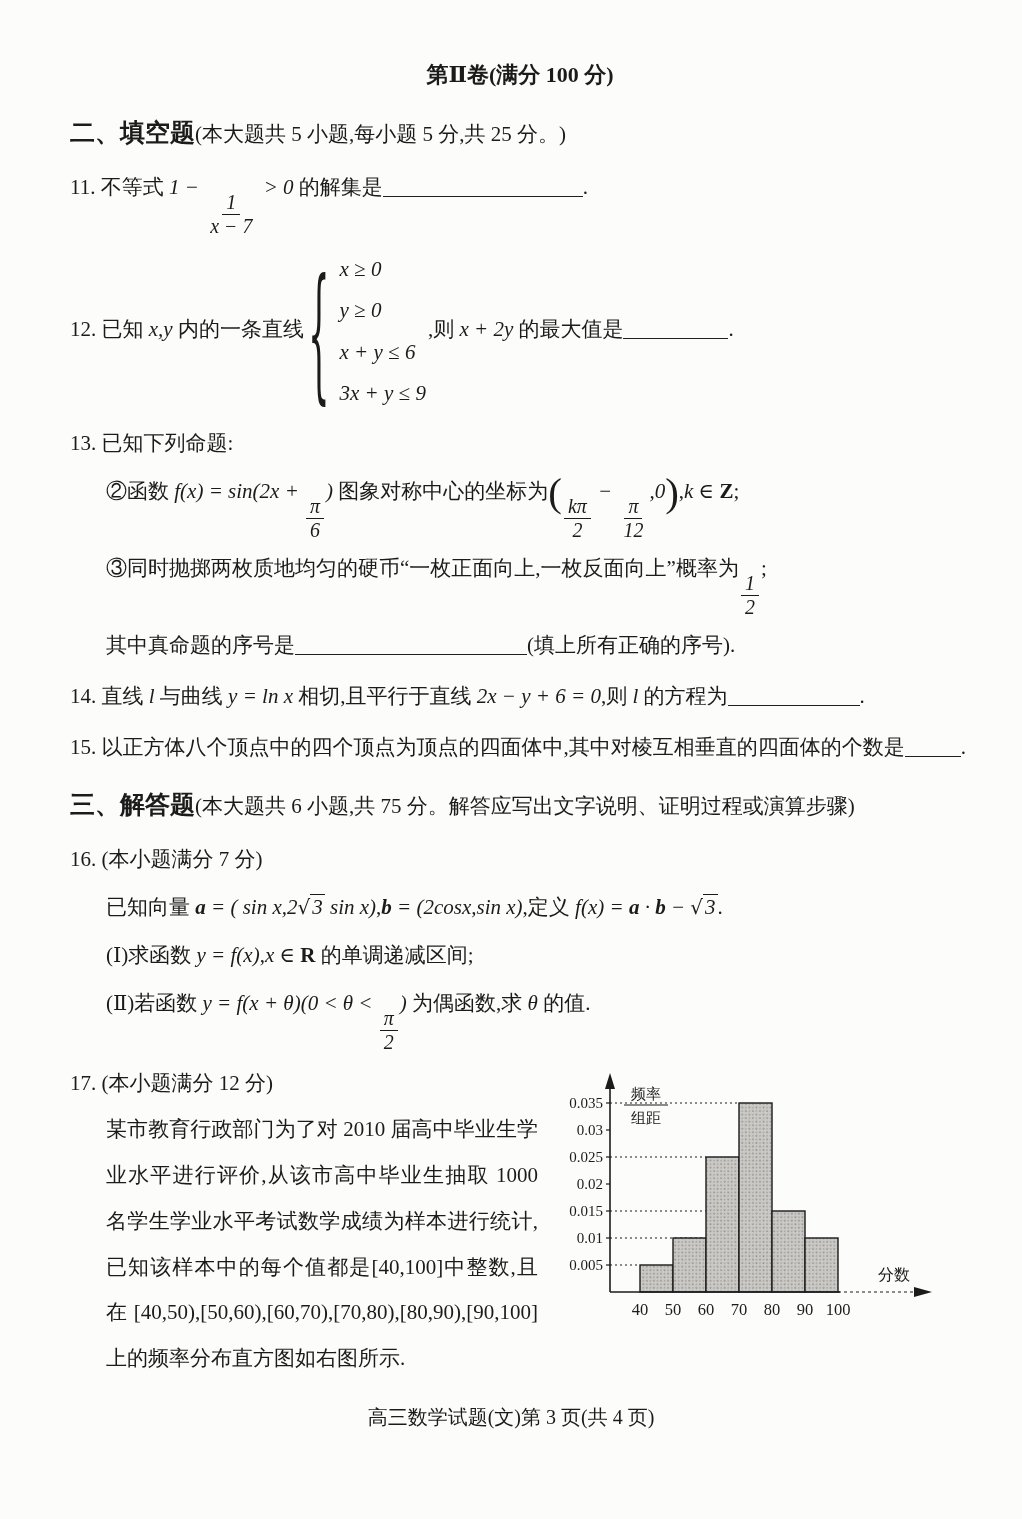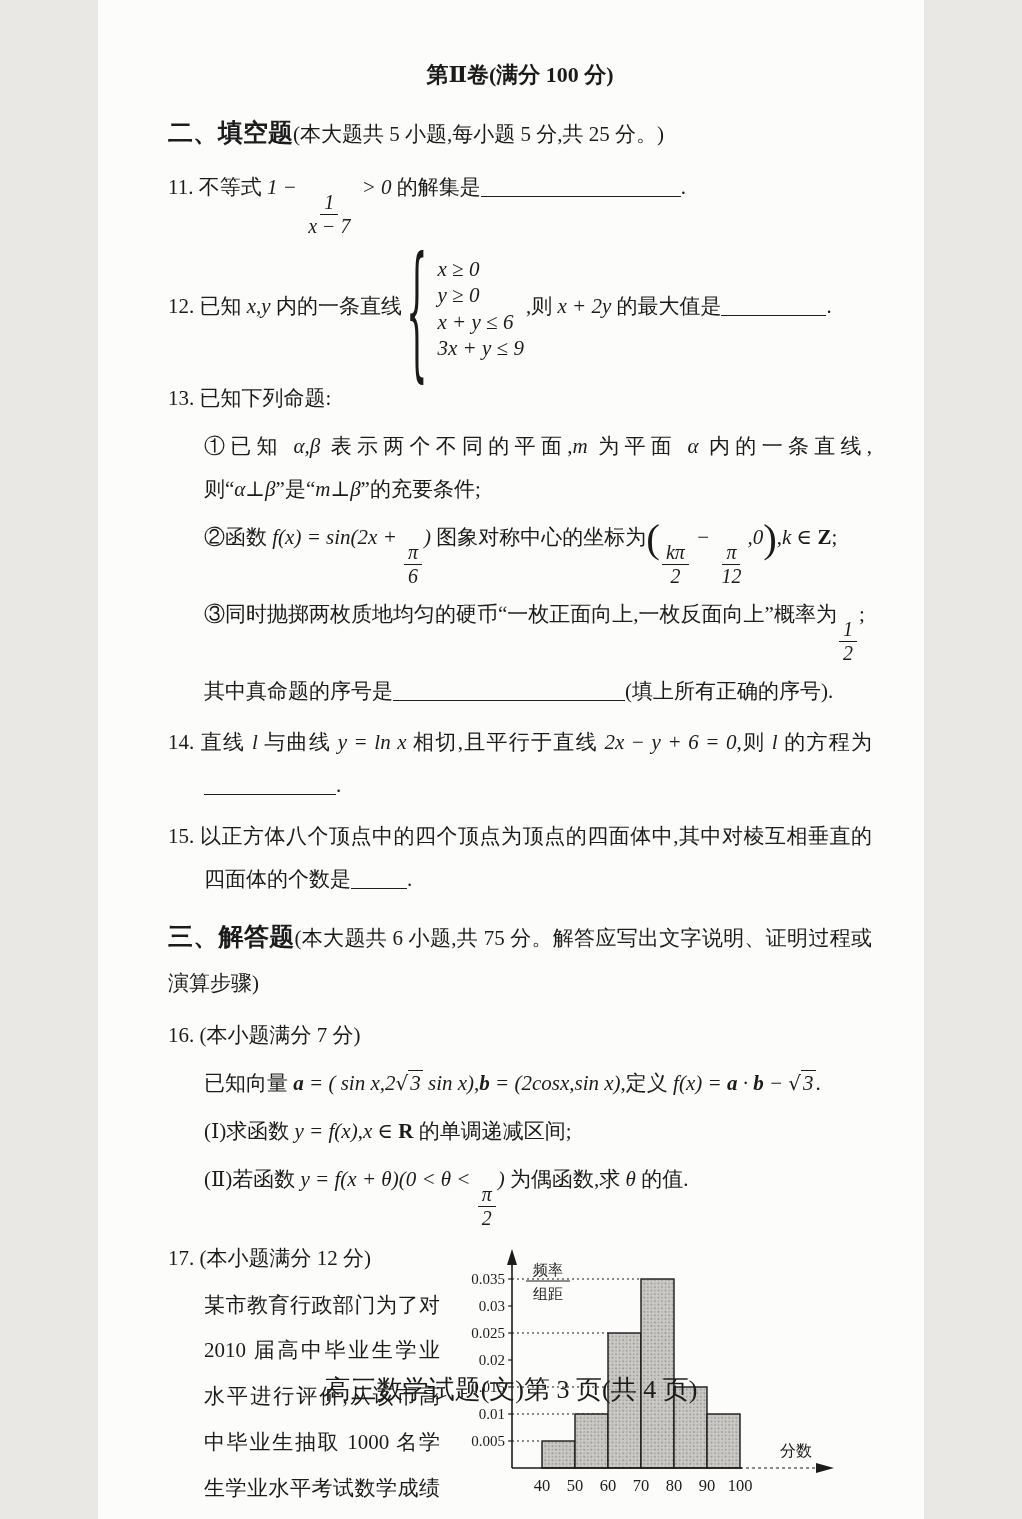--- a/index.html
+++ b/index.html
@@ -1,17 +1,17 @@
 <!DOCTYPE html>
 <html><head>
 <meta charset="utf-8">
 <style>
   html,body{margin:0;padding:0;background:#e9e8e4;}
   .page{
-    position:relative;width:826px;height:1519px;box-sizing:border-box;
+    position:relative;width:1022px;height:1519px;box-sizing:border-box;
     margin:0 auto;background:#fcfcfa;color:#1b1b1b;overflow:hidden;
     font-family:"Liberation Serif","DejaVu Serif",serif;font-size:21px;
     padding:52px 52px 0 70px;
   }
   .block{line-height:2.05;text-align:justify;}
   .title{text-align:center;font-weight:bold;font-size:22px;margin-top:0;}
   .sec{margin-top:10px;font-size:21px;}
   .sec .bt{font-size:25px;}
   .q{margin-top:8px;padding-left:36px;text-indent:-36px;}
   .sub{margin-top:5px;padding-left:36px;}
@@ -29,27 +29,27 @@
   .sqrt{white-space:nowrap;font-style:italic;}
   .sqrt .rad{font-style:normal;font-family:"DejaVu Sans",sans-serif;font-size:0.95em;}
   .sqrt .radd{border-top:1.8px solid #1a1a1a;padding:0 2px;}
   .fill{display:inline-block;border-bottom:1.7px solid #1f1f1f;height:1.05em;
         vertical-align:baseline;transform:translateY(3px);text-indent:0;}
   .brace-wrap{display:inline-flex;align-items:center;vertical-align:middle;
         margin:6px 2px;text-indent:0;}
   .brace{display:inline-block;font-size:34px;font-weight:300;line-height:1;
         transform:scaleY(4.3);transform-origin:50% 50%;margin:0 10px 0 2px;
         font-family:"DejaVu Serif",serif;}
-  .brace-lines{display:inline-flex;flex-direction:column;gap:0;line-height:1.25;}
+  .brace-lines{display:inline-flex;flex-direction:column;gap:15px;line-height:1.25;}
   .q17row{display:flex;align-items:flex-start;margin-top:2px;}
   .q17text{width:496px;box-sizing:border-box;padding-left:36px;
         text-align:justify;line-height:2.18;}
   .chartbox{margin-left:24px;margin-top:-40px;}
-  .footer{position:absolute;left:0;right:0;top:1372px;text-align:center;
-        font-size:26px;}
+  .footer{position:absolute;left:0;right:0;top:1404px;text-align:center;
+        font-size:20px;}
   svg text{font-family:"Liberation Serif","DejaVu Serif",serif;fill:#1b1b1b;}
 </style>
 </head>
 <body>
 
 <div class="page">
   <div id="doc-flow">
       <div class="block title"><span class="t">第Ⅱ卷(满分 100 分)</span></div>
       <div class="block sec"><span class="bt">二、填空题</span><span class="t">(本大题共 5 小题,每小题 5 分,共 25 分。)</span></div>
       <div class="block q"><span class="t">11. 不等式 </span><span class="mi">1 − </span><span class="frac">
@@ -59,21 +59,20 @@
       <div class="block q tall"><span class="t">12. 已知 </span><span class="mi">x,y</span><span class="t"> 内的一条直线</span><span class="brace-wrap">
           <span class="brace">{</span>
           <span class="brace-lines">
             <span class="mi">x ≥ 0</span>
             <span class="mi">y ≥ 0</span>
             <span class="mi">x + y ≤ 6</span>
             <span class="mi">3x + y ≤ 9</span>
           </span>
         </span><span class="t">,则 </span><span class="mi">x + 2y</span><span class="t"> 的最大值是</span><span class="fill" style="width: 105px;"></span><span class="t">.</span></div>
       <div class="block q"><span class="t">13. 已知下列命题:</span></div>
-      <div class="block sub"><span class="t">①已知 </span><span class="mi">α,β</span><span class="t"> 表示两个不同的平面,</span><span class="mi">m</span><span class="t"> 为平面 </span><span class="mi">α</span><span class="t"> 内的一条直线,则“</span><span class="mi">α⊥β</span><span class="t">”是“</span><span class="mi">m⊥β</span><span class="t">”的充要条件;</span></div>
       <div class="block sub"><span class="t">②函数 </span><span class="mi">f(x) = sin(2x + </span><span class="frac">
           <span class="fn">π</span>
           <span class="fd">6</span>
         </span><span class="mi">)</span><span class="t"> 图象对称中心的坐标为</span><span class="bigp">(</span><span class="frac">
           <span class="fn">kπ</span>
           <span class="fd">2</span>
         </span><span class="mi"> − </span><span class="frac">
           <span class="fn">π</span>
           <span class="fd">12</span>
         </span><span class="mi">,0</span><span class="bigp">)</span><span class="t">,</span><span class="mi">k ∈ </span><span class="bt">Z</span><span class="t">;</span></div>

